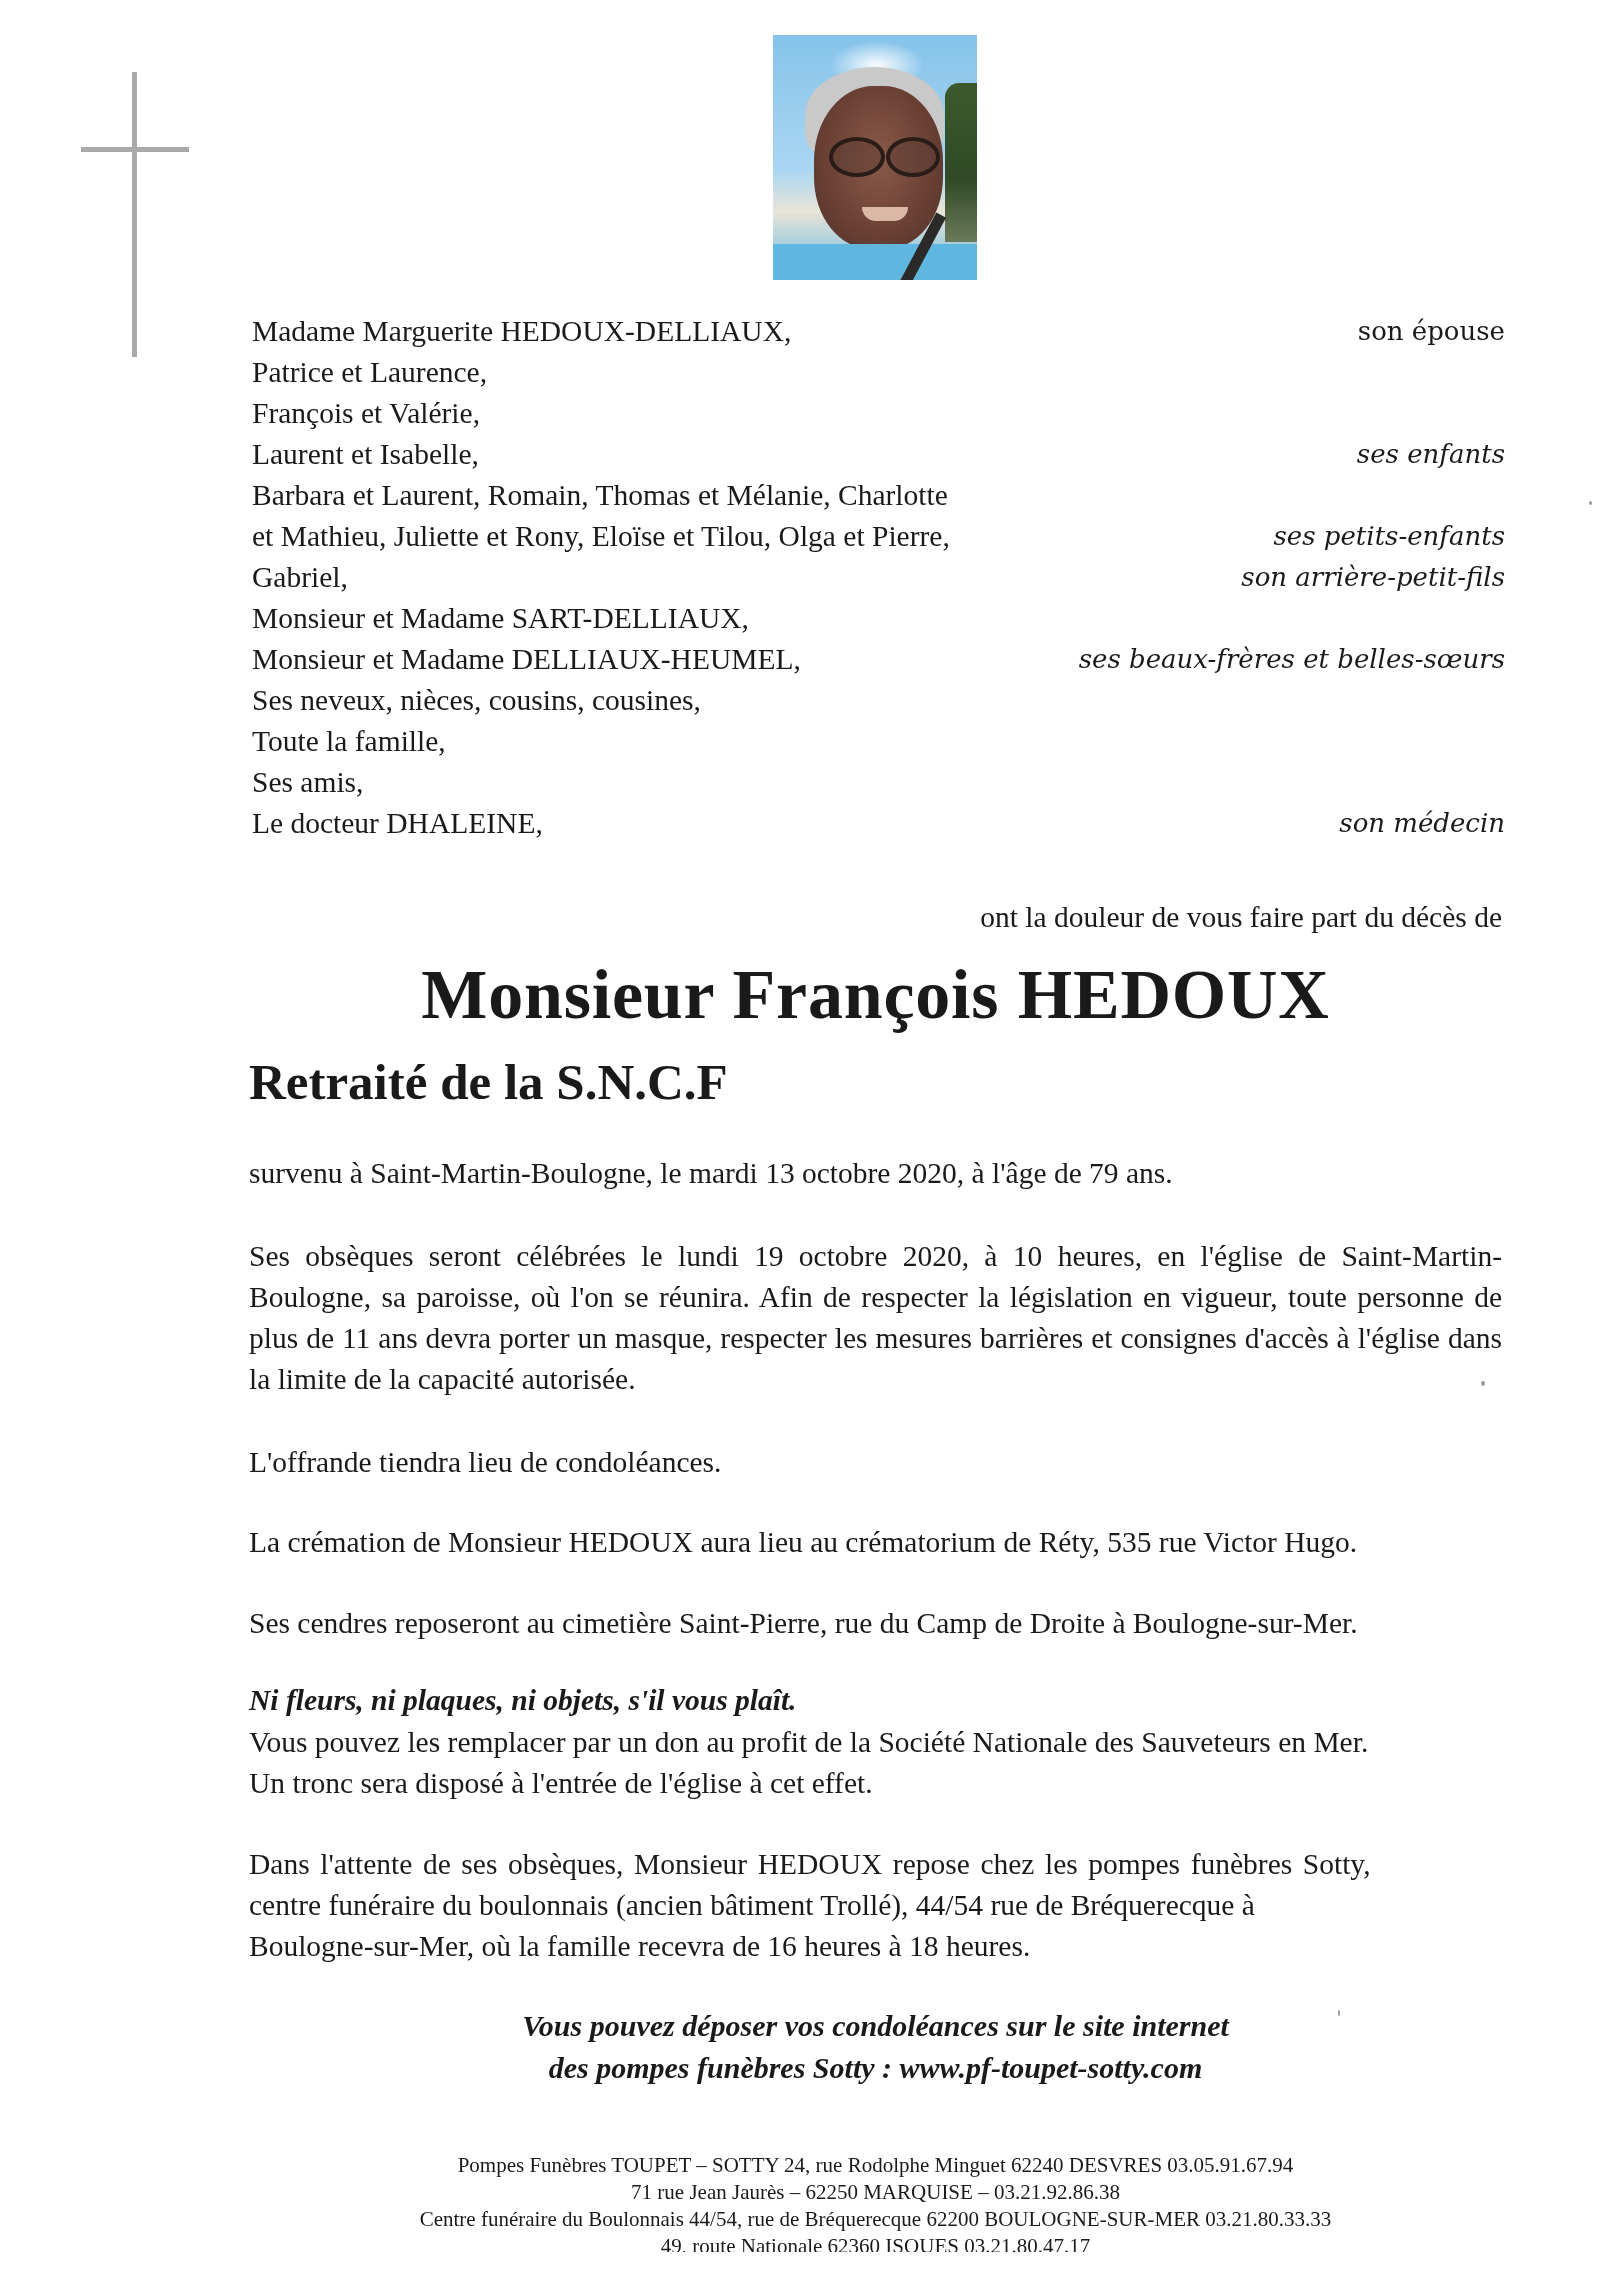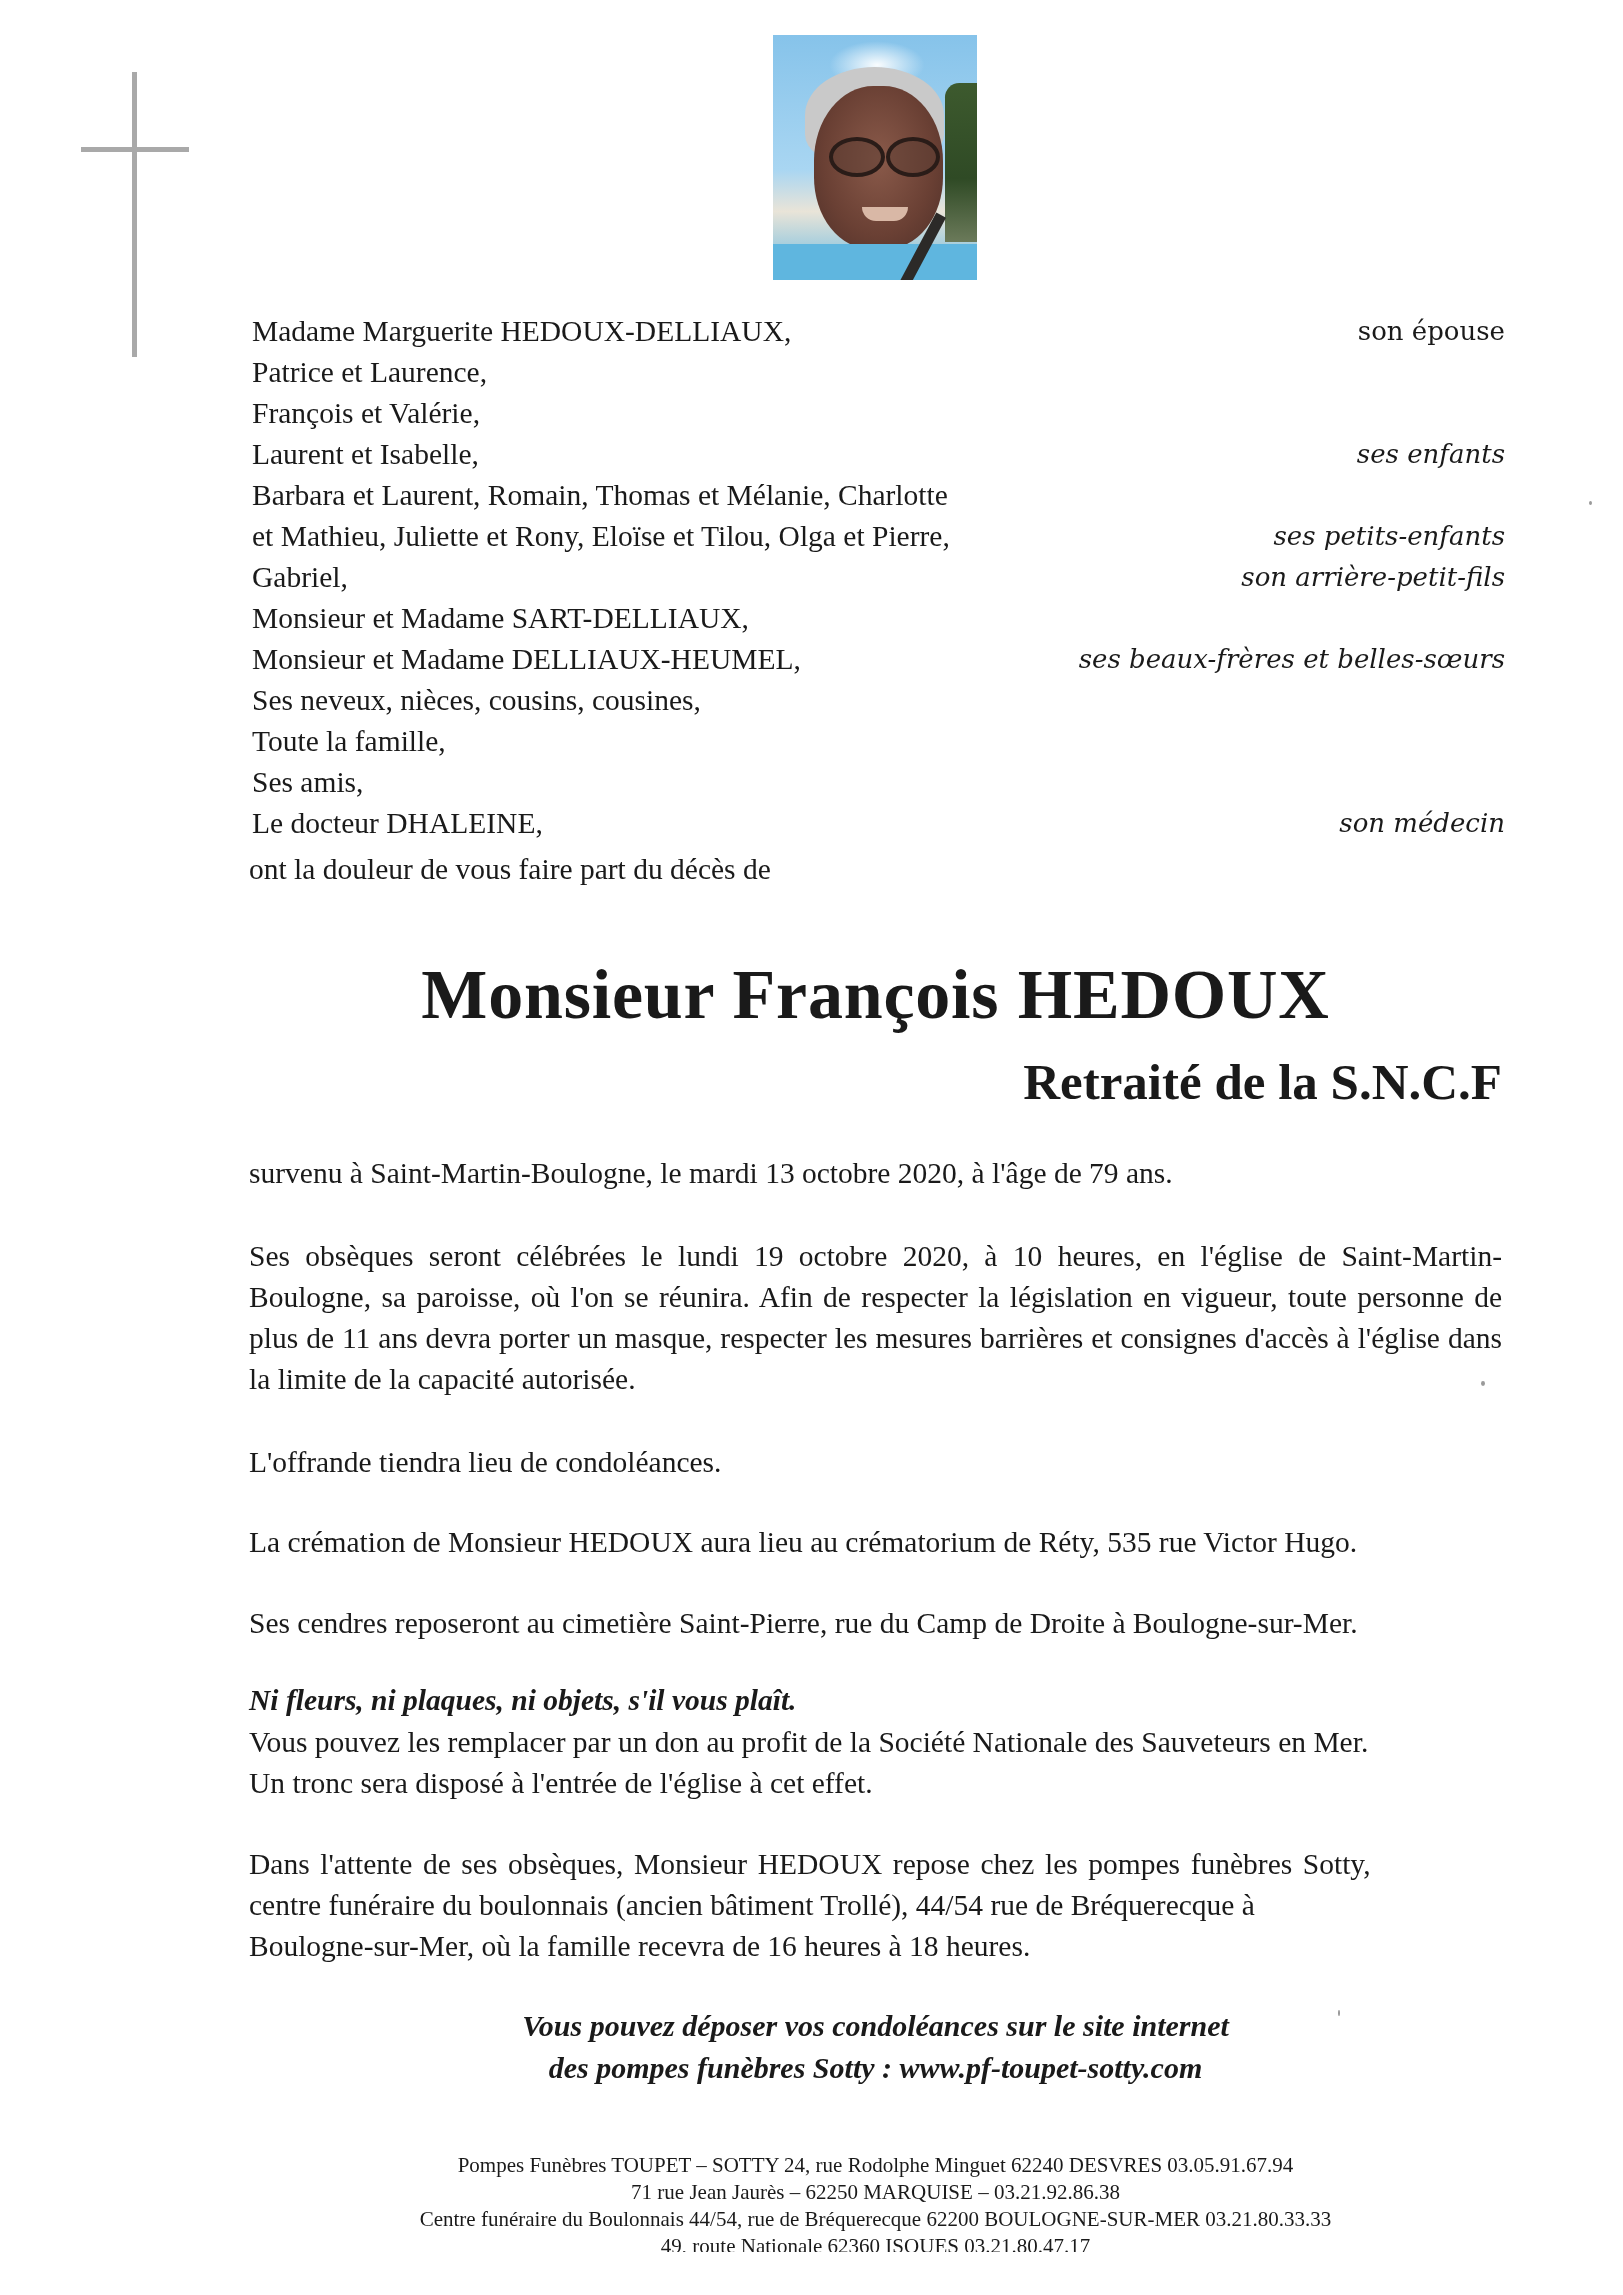--- a/index.html
+++ b/index.html
@@ -36,21 +36,21 @@
   .row { position: relative; height: 41px; line-height: 41px; font-size: 29.5px; white-space: nowrap; }
   .row .name { position: absolute; left: 0; top: 0; }
   .row .rel { position: absolute; right: 0; top: 0; font-family: "DejaVu Serif", serif; font-size: 26px; font-style: italic; }
   .row .rel.upright { font-style: normal; }
 
   .para { left: 249px; width: 1253px; font-size: 29.5px; line-height: 41px; }
   .justify { text-align: justify; text-align-last: left; }
 
   .heading { left: 249px; width: 1253px; text-align: center; font-weight: bold;
              font-size: 70px; line-height: 77px; top: 956px; letter-spacing: 0.8px; }
-  .subheading { left: 249px; width: 1253px; text-align: right; font-weight: bold;
+  .subheading { left: 249px; width: 1253px; text-align: left; font-weight: bold;
              font-size: 51px; line-height: 57px; top: 1054px; }
 
   .right-bi { left: 249px; width: 1259px; text-align: left; font-weight: bold; font-style: italic;
               font-size: 29.5px; line-height: 41px; }
   .center-bi { left: 249px; width: 1253px; text-align: center; font-weight: bold; font-style: italic;
               font-size: 30px; line-height: 41px; }
 
   .footer { left: 249px; width: 1253px; text-align: center; font-size: 21px; line-height: 27px;
             top: 2152px; height: 100px; overflow: hidden; }
 
@@ -124,21 +124,21 @@
   <div class="row">
       <span class="name">Ses amis,</span>
       <span class="rel"></span>
     </div>
   <div class="row">
       <span class="name">Le docteur DHALEINE,</span>
       <span class="rel">son médecin</span>
     </div>
 </div>
 
-<div class="abs para" style="top:849px;">ont la douleur de vous faire part du décès de</div>
+<div class="abs para" style="top:897px;text-align:right;">ont la douleur de vous faire part du décès de</div>
 
 <div class="abs heading">Monsieur François HEDOUX</div>
 <div class="abs subheading">Retraité de la S.N.C.F</div>
 
 <div class="abs para" style="top:1153px;">survenu à Saint-Martin-Boulogne, le mardi 13 octobre 2020, à l'âge de 79 ans.</div>
 
 <div class="abs para justify" style="top:1236px;">Ses obsèques seront célébrées le lundi 19 octobre 2020, à 10 heures, en l'église de Saint-Martin-Boulogne, sa paroisse, où l'on se réunira. Afin de respecter la législation en vigueur, toute personne de plus de 11 ans devra porter un masque, respecter les mesures barrières et consignes d'accès à l'église dans la limite de la capacité autorisée.</div>
 
 <div class="abs para" style="top:1442px;">L'offrande tiendra lieu de condoléances.</div>
 <div class="abs para" style="top:1522px;">La crémation de Monsieur HEDOUX aura lieu au crématorium de Réty, 535 rue Victor Hugo.</div>

